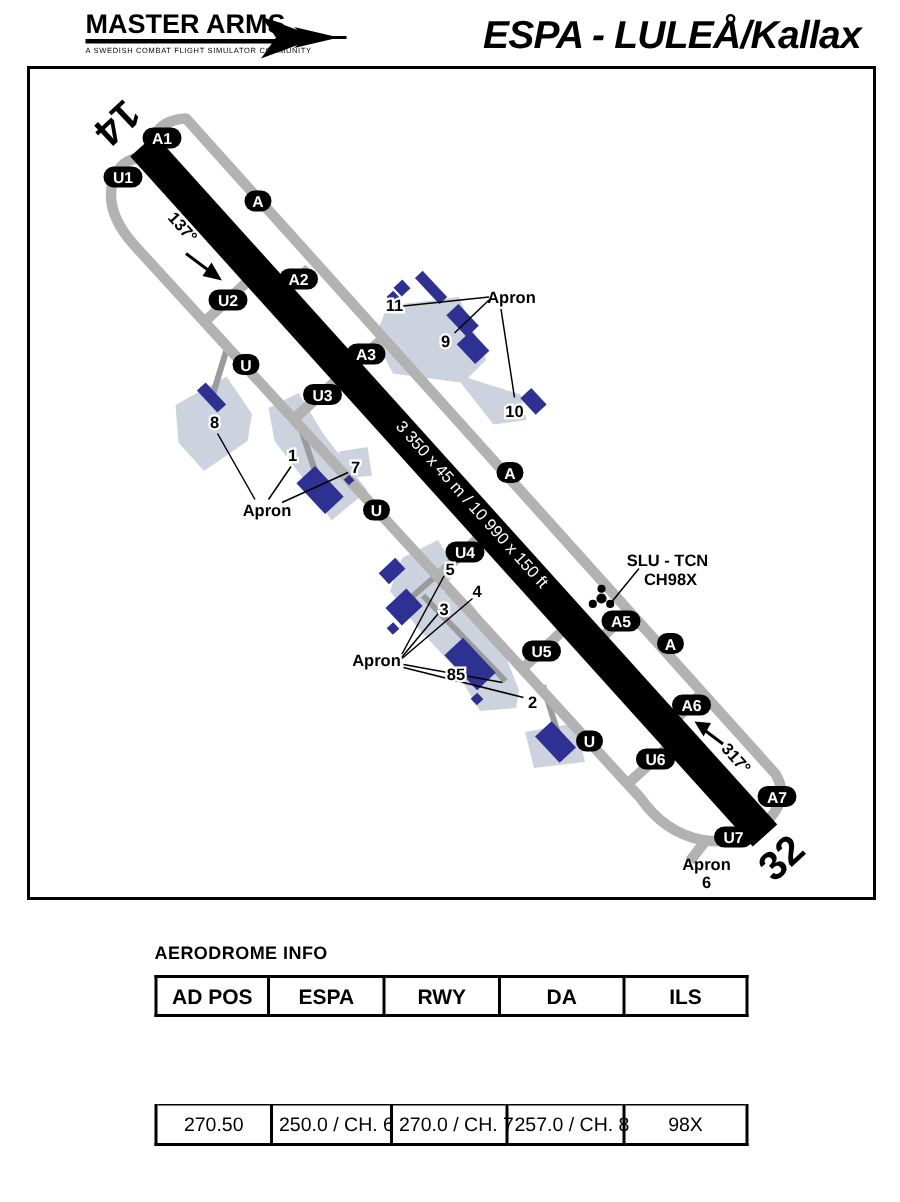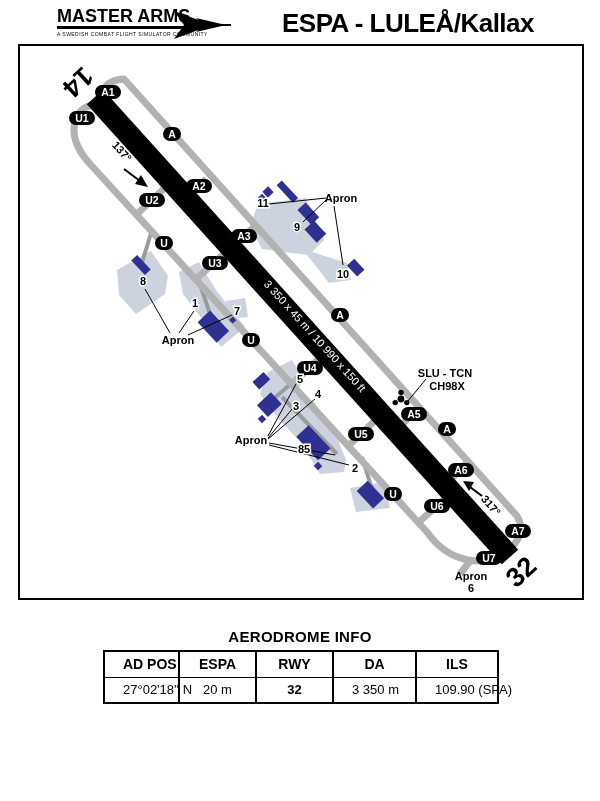--- a/index.html
+++ b/index.html
@@ -7,36 +7,36 @@
   body { width:600px; height:801px; font-family:"Liberation Sans", sans-serif; color:#000; }
   .page { position:relative; width:600px; height:801px; overflow:hidden; }
 
   
   .header { position:absolute; left:0; top:0; width:600px; height:44px; }
   .logo { position:absolute; left:57px; top:7px; width:175px; }
   .logo-title { display:inline-block; font-size:18px; font-weight:bold; letter-spacing:0px;
                 border-bottom:3px solid #000; padding-bottom:1px; line-height:1; }
   .logo-sub { font-size:5px; letter-spacing:0.45px; margin-top:2px; white-space:nowrap; }
   .logo-jet { position:absolute; left:113px; top:2px; }
-  .page-title { position:absolute; left:282px; top:8px; width:300px; 
-                font-size:26px; font-weight:bold; letter-spacing:-0.5px; white-space:nowrap; }
+  .page-title { position:absolute; left:298px; top:8px; width:300px; text-align:center;
+                font-size:26px; font-weight:bold; letter-spacing:-0.5px; white-space:nowrap;font-style:italic; }
 
   
   .diagram-box { position:absolute; left:18px; top:44px; width:566px; height:556px;
                  border:2px solid #000; background:#fff; }
 
   
-  .info-title { position:absolute; left:103px; top:628px; width:394px; text-align:center;
-                font-size:15px; font-weight:bold; letter-spacing:0.3px; }
+  .info-title { position:absolute; left:103px; top:628px; width:394px; text-align:left;
+                font-size:12px; font-weight:bold; letter-spacing:0.3px; }
   .info-table { position:absolute; left:103px; border-collapse:collapse; width:394px; table-layout:fixed;
                 font-size:13px; }
   .t1 { top:650px; }
   .t2 { top:736px; }
   .info-table th, .info-table td { border:2px solid #000; border-top-width:1px; border-bottom-width:1px;
-                height:26px; text-align:center; vertical-align:middle; padding:0 18px; white-space:nowrap; }
+                height:26px; text-align:center; vertical-align:middle; padding:0 4px; white-space:nowrap; }
   .info-table tr:first-child th { border-top-width:2px; }
   .info-table tr:last-child td, .info-table tr:last-child th { border-bottom-width:2px; }
   .info-table th { font-weight:bold; font-size:14px; }
   .bold-cell { font-weight:bold; }
 
   
   text { font-family:"Liberation Sans", sans-serif; }
   .pill-text { font-size:10.5px; font-weight:bold; fill:#fff; }
   .stand { font-size:11px; font-weight:bold; fill:#000; }
   .halo { paint-order:stroke; stroke:#ffffff; stroke-width:3px; }
@@ -272,35 +272,35 @@
         <col style="width:82px">
       </colgroup>
     <tbody>
         <tr>
       <th>AD POS</th>
       <th>ESPA</th>
       <th>RWY</th>
       <th>DA</th>
       <th>ILS</th>
     </tr>
-    <tr>
-      <td>27°02'18'' N</td>
-      <td>20 m</td>
-      <td class="bold-cell">32</td>
-      <td>3 350 m</td>
-      <td>109.90 (SPA)</td>
-    </tr>
   </tbody>
     </table>
 
   <table class="info-table t2">
     <colgroup>
         <col style="width:77px">
         <col style="width:80px">
         <col style="width:77px">
         <col style="width:78px">
         <col style="width:82px">
       </colgroup>
     <tbody>
+    <tr>
+      <td>270.50</td>
+      <td>250.0 / CH. 6</td>
+      <td>270.0 / CH. 7</td>
+      <td>257.0 / CH. 8</td>
+      <td>98X</td>
+    </tr>
   </tbody>
     </table>
 
 </div>
 
 </body></html>

